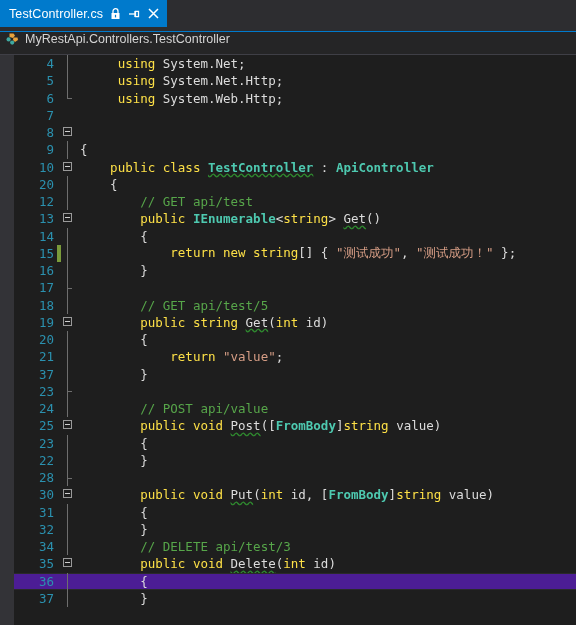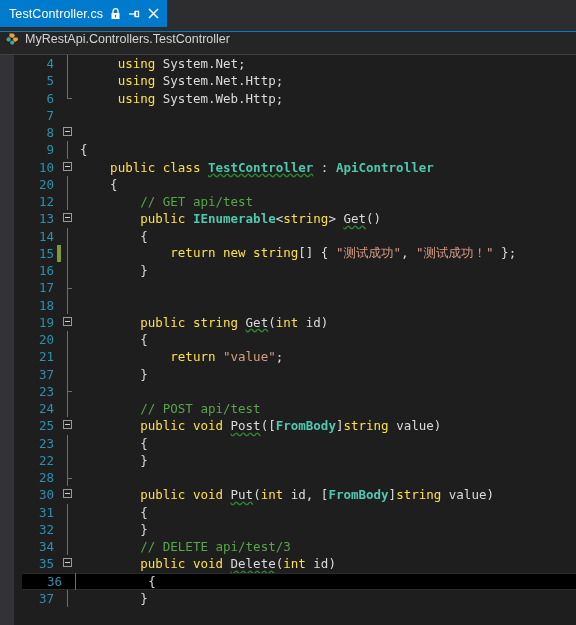--- a/index.html
+++ b/index.html
@@ -102,23 +102,22 @@
   .line {
     height: 17.25px;
     display: flex;
     align-items: center;
     position: relative;
     white-space: pre;
     font-family: "DejaVu Sans Mono", "Liberation Mono", monospace;
     font-size: 12.5px;
   }
   .line.current {
-    background: #000000;
+    background: #4c1d95;
     box-shadow: inset 0 1px 0 #2a2a2a, inset 0 -1px 0 #2a2a2a;
-    margin-left: 8px;
   }
   .gutter {
     width: 42px;
     flex: 0 0 42px;
     text-align: right;
     color: #2b91af;
     padding-right: 2px;
     box-sizing: border-box;
     font-family: "DejaVu Sans Mono", "Liberation Mono", monospace;
     font-size: 12.5px;
@@ -248,27 +247,27 @@
         <div class="line"><div class="gutter">8</div><div class="changebar"></div><div class="fold"><span class="box"></span></div></div>
         <div class="line"><div class="gutter">9</div><div class="changebar"></div><div class="fold"><span class="vline"></span></div><div class="code"><span class="pln">{</span></div></div>
         <div class="line"><div class="gutter">10</div><div class="changebar"></div><div class="fold"><span class="box"></span></div><div class="code"><span class="pln">    </span><span class="kw">public</span><span class="pln"> </span><span class="kw">class</span><span class="pln"> </span><span class="typ sq">TestController</span><span class="pln"> : </span><span class="typ">ApiController</span></div></div>
         <div class="line"><div class="gutter">20</div><div class="changebar"></div><div class="fold"><span class="vline"></span></div><div class="code"><span class="pln">    {</span></div></div>
         <div class="line"><div class="gutter">12</div><div class="changebar"></div><div class="fold"><span class="vline"></span></div><div class="code"><span class="pln">        </span><span class="cmt">// GET api/test</span></div></div>
         <div class="line"><div class="gutter">13</div><div class="changebar"></div><div class="fold"><span class="box"></span></div><div class="code"><span class="pln">        </span><span class="kw">public</span><span class="pln"> </span><span class="typ">IEnumerable</span><span class="pln">&lt;</span><span class="kw">string</span><span class="pln">&gt; </span><span class="pln sq">Get</span><span class="pln">()</span></div></div>
         <div class="line"><div class="gutter">14</div><div class="changebar"></div><div class="fold"><span class="vline"></span></div><div class="code"><span class="pln">        {</span></div></div>
         <div class="line"><div class="gutter">15</div><div class="changebar changed"></div><div class="fold"><span class="vline"></span></div><div class="code"><span class="pln">            </span><span class="kw">return</span><span class="pln"> </span><span class="kw">new</span><span class="pln"> </span><span class="kw">string</span><span class="pln">[] { </span><span class="str">"测试成功"</span><span class="pln">, </span><span class="str">"测试成功！"</span><span class="pln"> };</span></div></div>
         <div class="line"><div class="gutter">16</div><div class="changebar"></div><div class="fold"><span class="vline"></span></div><div class="code"><span class="pln">        }</span></div></div>
         <div class="line"><div class="gutter">17</div><div class="changebar"></div><div class="fold"><span class="vline"></span><span class="tick"></span></div><div class="code"></div></div>
-        <div class="line"><div class="gutter">18</div><div class="changebar"></div><div class="fold"><span class="vline"></span></div><div class="code"><span class="pln">        </span></div></div>
+        <div class="line"><div class="gutter">18</div><div class="changebar"></div><div class="fold"><span class="vline"></span></div><div class="code"><span class="pln">        </span><span class="cmt">// GET api/test/5</span></div></div>
         <div class="line"><div class="gutter">19</div><div class="changebar"></div><div class="fold"><span class="box"></span></div><div class="code"><span class="pln">        </span><span class="kw">public</span><span class="pln"> </span><span class="kw">string</span><span class="pln"> </span><span class="pln sq">Get</span><span class="pln">(</span><span class="kw">int</span><span class="pln"> id)</span></div></div>
         <div class="line"><div class="gutter">20</div><div class="changebar"></div><div class="fold"><span class="vline"></span></div><div class="code"><span class="pln">        {</span></div></div>
         <div class="line"><div class="gutter">21</div><div class="changebar"></div><div class="fold"><span class="vline"></span></div><div class="code"><span class="pln">            </span><span class="kw">return</span><span class="pln"> </span><span class="str">"value"</span><span class="pln">;</span></div></div>
         <div class="line"><div class="gutter">37</div><div class="changebar"></div><div class="fold"><span class="vline"></span></div><div class="code"><span class="pln">        }</span></div></div>
         <div class="line"><div class="gutter">23</div><div class="changebar"></div><div class="fold"><span class="vline"></span><span class="tick"></span></div><div class="code"></div></div>
-        <div class="line"><div class="gutter">24</div><div class="changebar"></div><div class="fold"><span class="vline"></span></div><div class="code"><span class="pln">        </span><span class="cmt">// POST api/test</span></div></div>
+        <div class="line"><div class="gutter">24</div><div class="changebar"></div><div class="fold"><span class="vline"></span></div><div class="code"><span class="pln">        </span><span class="cmt">// POST api/value</span></div></div>
         <div class="line"><div class="gutter">25</div><div class="changebar"></div><div class="fold"><span class="box"></span></div><div class="code"><span class="pln">        </span><span class="kw">public</span><span class="pln"> </span><span class="kw">void</span><span class="pln"> </span><span class="pln sq">Post</span><span class="pln">([</span><span class="typ">FromBody</span><span class="pln">]</span><span class="kw">string</span><span class="pln"> value)</span></div></div>
         <div class="line"><div class="gutter">23</div><div class="changebar"></div><div class="fold"><span class="vline"></span></div><div class="code"><span class="pln">        {</span></div></div>
         <div class="line"><div class="gutter">22</div><div class="changebar"></div><div class="fold"><span class="vline"></span></div><div class="code"><span class="pln">        }</span></div></div>
         <div class="line"><div class="gutter">28</div><div class="changebar"></div><div class="fold"><span class="vline"></span><span class="tick"></span></div><div class="code"></div></div>
         <div class="line"><div class="gutter">30</div><div class="changebar"></div><div class="fold"><span class="box"></span></div><div class="code"><span class="pln">        </span><span class="kw">public</span><span class="pln"> </span><span class="kw">void</span><span class="pln"> </span><span class="pln sq">Put</span><span class="pln">(</span><span class="kw">int</span><span class="pln"> id, [</span><span class="typ">FromBody</span><span class="pln">]</span><span class="kw">string</span><span class="pln"> value)</span></div></div>
         <div class="line"><div class="gutter">31</div><div class="changebar"></div><div class="fold"><span class="vline"></span></div><div class="code"><span class="pln">        {</span></div></div>
         <div class="line"><div class="gutter">32</div><div class="changebar"></div><div class="fold"><span class="vline"></span></div><div class="code"><span class="pln">        }</span></div></div>
         <div class="line"><div class="gutter">34</div><div class="changebar"></div><div class="fold"><span class="vline"></span></div><div class="code"><span class="pln">        </span><span class="cmt">// DELETE api/test/3</span></div></div>
         <div class="line"><div class="gutter">35</div><div class="changebar"></div><div class="fold"><span class="box"></span></div><div class="code"><span class="pln">        </span><span class="kw">public</span><span class="pln"> </span><span class="kw">void</span><span class="pln"> </span><span class="pln sq">Delete</span><span class="pln">(</span><span class="kw">int</span><span class="pln"> id)</span></div></div>
         <div class="line current"><div class="gutter">36</div><div class="changebar"></div><div class="fold"><span class="vline"></span></div><div class="code"><span class="pln">        {</span></div></div>

